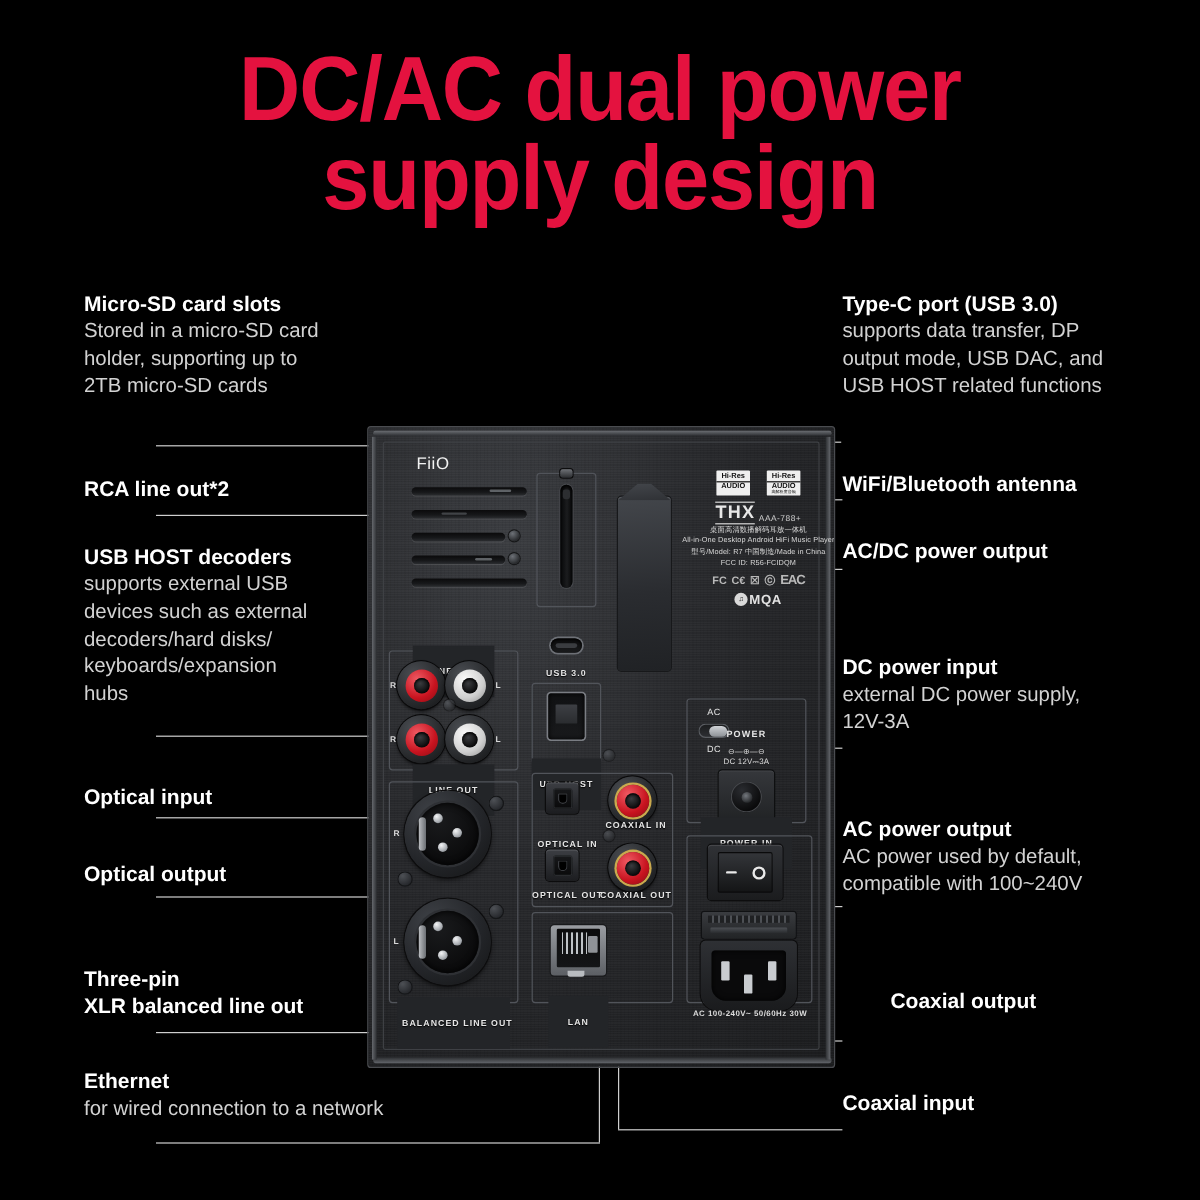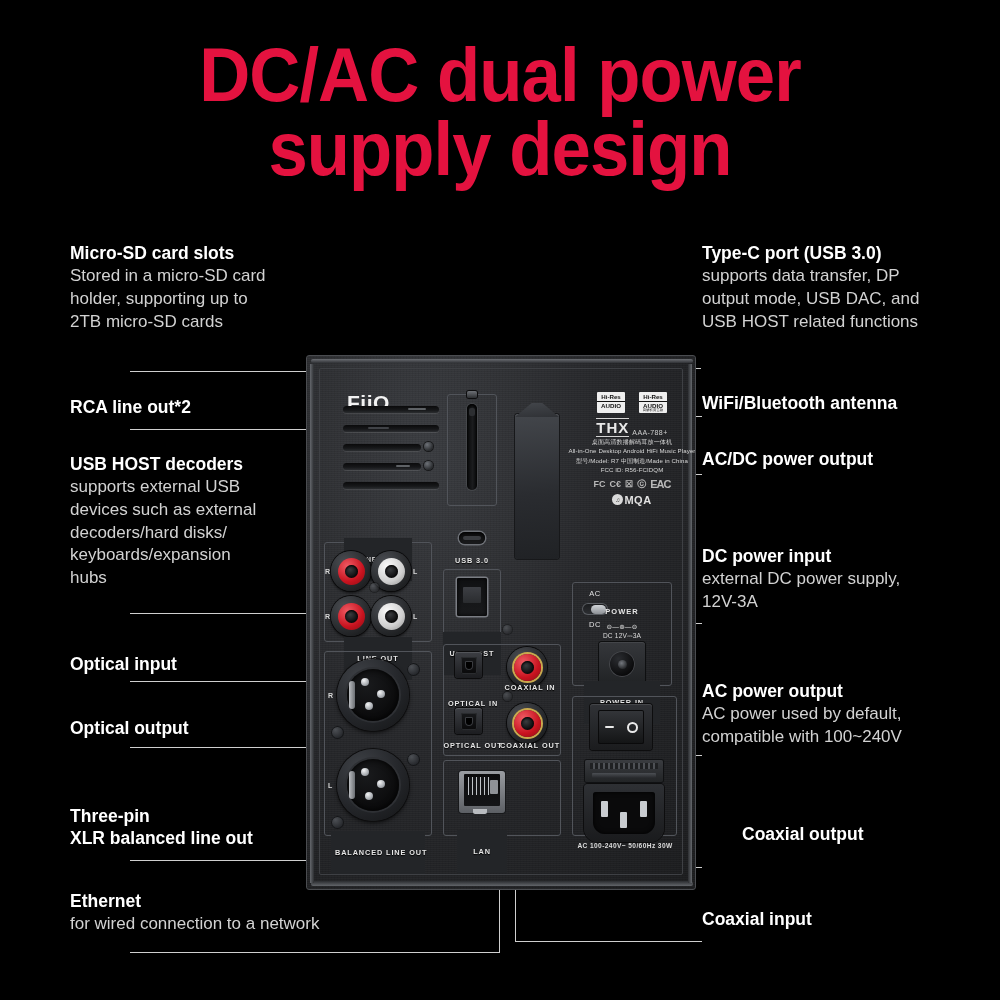--- a/index.html
+++ b/index.html
@@ -71,22 +71,22 @@
   .lip-right{right:3px; top:8px; width:4px; height:519px;
      background:linear-gradient(270deg,#65686d,#2c2e31);}
 
   .inner {
     position:absolute; left:12px; top:12px; right:12px; bottom:14px;
     border:1px solid #3e4044; border-radius:2px;
   }
 
   
   .fiio {
-    position:absolute; left:40px; top:35px;
-    color:#f2f2f2; font-size:21px; font-weight:700; letter-spacing:.5px;
+    position:absolute; left:40px; top:22px;
+    color:#f2f2f2; font-size:14px; font-weight:400; letter-spacing:.5px;
   }
 
   
   .vent {
     position:absolute; left:36px; height:7px; border-radius:4px;
     background:linear-gradient(180deg,#0a0a0b,#17181a 60%,#2b2d30);
     box-shadow: 0 1px 0 rgba(255,255,255,.10);
   }
   .vent .hl{position:absolute; right:14%; top:2px; width:18%; height:2px;
      background:rgba(170,175,182,.5); border-radius:2px;}

